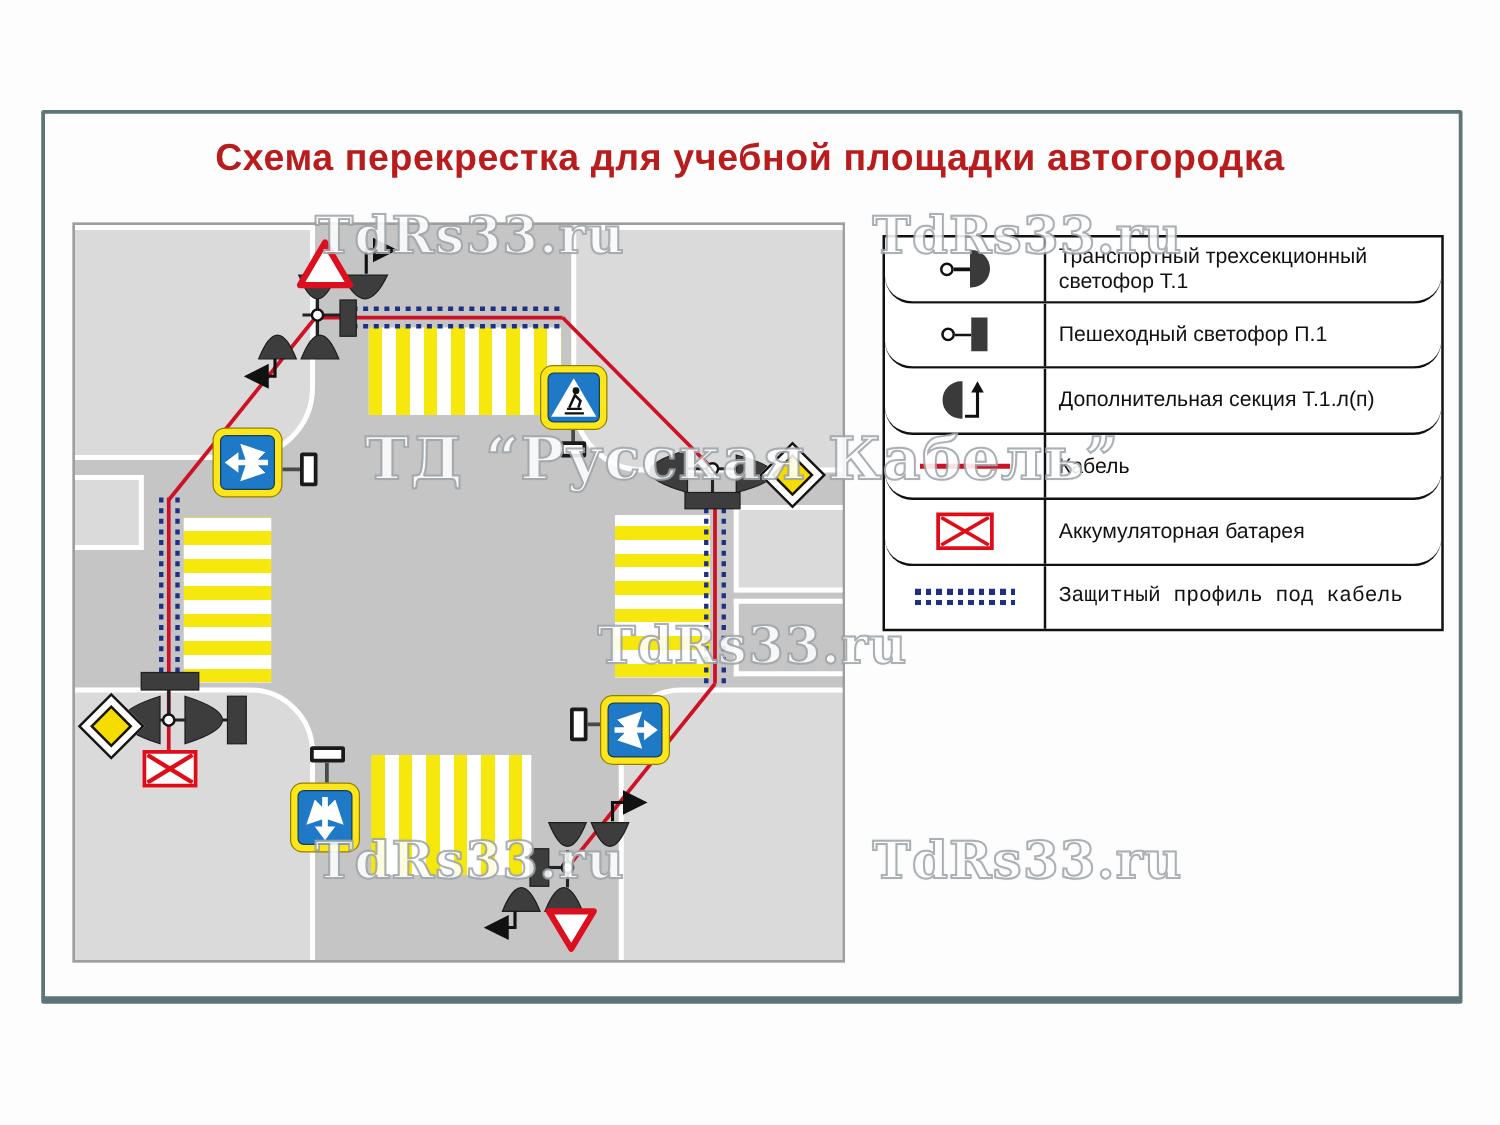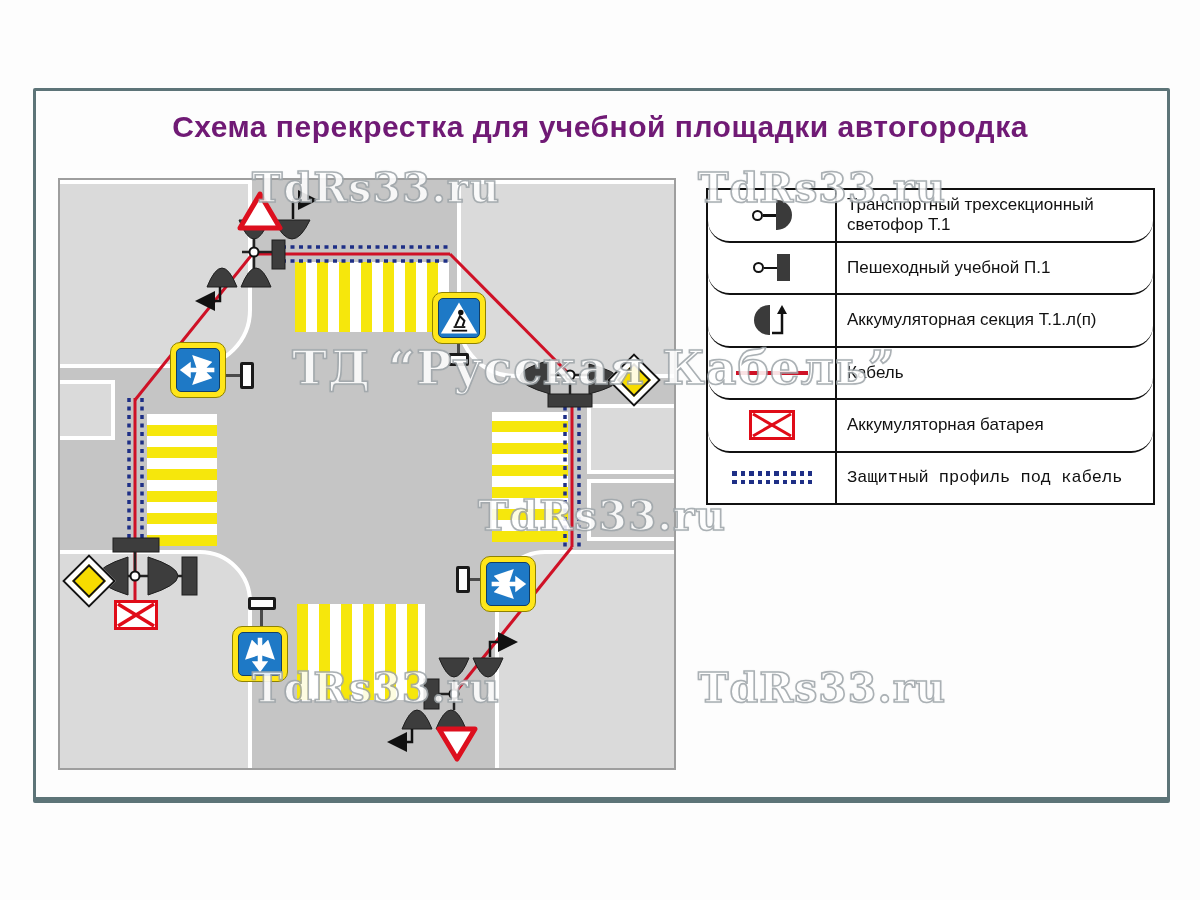--- a/index.html
+++ b/index.html
@@ -4,21 +4,21 @@
 <style>
   html,body{margin:0;padding:0;background:#fdfdfd;width:1200px;height:900px;
     font-family:"Liberation Sans",sans-serif;position:relative;overflow:hidden;}
   .abs{position:absolute;}
 
   
   .frame{left:33px;top:88px;width:1131px;height:706px;border:3px solid #5d7478;
     border-bottom-width:6px;background:transparent;border-radius:2px;}
 
   .title{left:0;top:110px;width:1200px;text-align:center;font-size:30px;font-weight:bold;
-    color:#701a75;letter-spacing:.5px;}
+    color:#b91c1c;letter-spacing:.5px;}
 
   
   .scene{left:58px;top:178px;width:614px;height:588px;background:#c5c5c5;
     border:2px solid #9e9e9e;overflow:hidden;}
   .blk{position:absolute;background:#dadada;border:4px solid #fff;box-sizing:border-box;}
   .blk-tl{left:-6px;top:0px;width:198px;height:188px;border-radius:0 0 58px 0;}
   .blk-tr{left:397px;top:0px;width:223px;height:198px;border-radius:0 0 0 58px;}
   .blk-bl{left:-6px;top:370px;width:198px;height:224px;border-radius:0 52px 0 0;}
   .blk-br{left:435px;top:370px;width:185px;height:224px;border-radius:50px 0 0 0;}
   .isl-l{left:-6px;top:200px;width:61px;height:60px;}
@@ -272,32 +272,32 @@
     </div>
     <div class="llabel">Транспортный  трехсекционный светофор Т.1</div>
   </div>
 
   <div class="lrow">
     <div class="licon">
       <span class="ic-circle"></span>
         <span class="ic-line"></span>
         <span class="ic-rect"></span>
     </div>
-    <div class="llabel">Пешеходный учебной П.1</div>
+    <div class="llabel">Пешеходный светофор П.1</div>
   </div>
 
   <div class="lrow">
     <div class="licon">
       <span class="ic-dL"></span>
       <svg width="20" height="34" viewBox="0 0 20 34">
         <path d="M2,30 H12 V10" stroke="#111" stroke-width="2.5" fill="none"></path>
         <polygon points="7,11 12,2 17,11" fill="#111"></polygon>
       </svg>
     </div>
-    <div class="llabel">Аккумуляторная секция Т.1.л(п)</div>
+    <div class="llabel">Дополнительная секция Т.1.л(п)</div>
   </div>
 
   <div class="lrow">
     <div class="licon">
       <span class="ic-cable"></span>
     </div>
     <div class="llabel">Кабель</div>
   </div>
 
   <div class="lrow">

